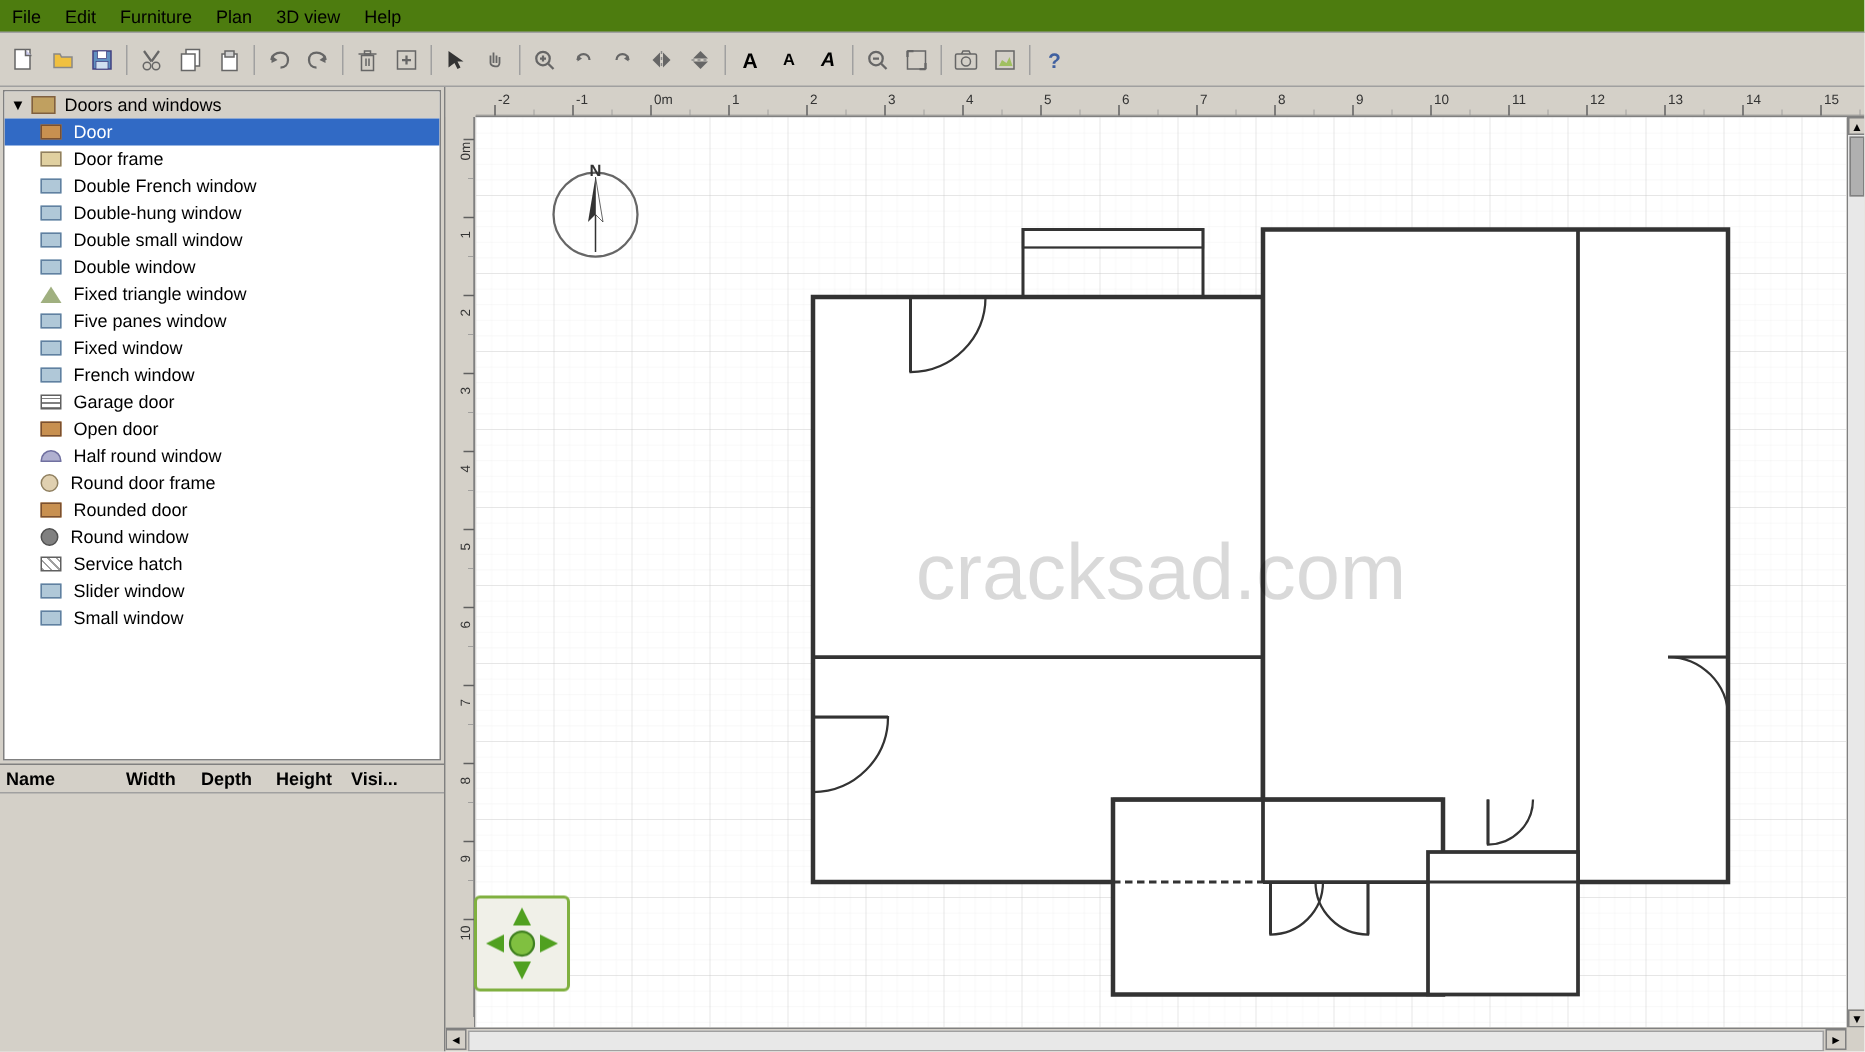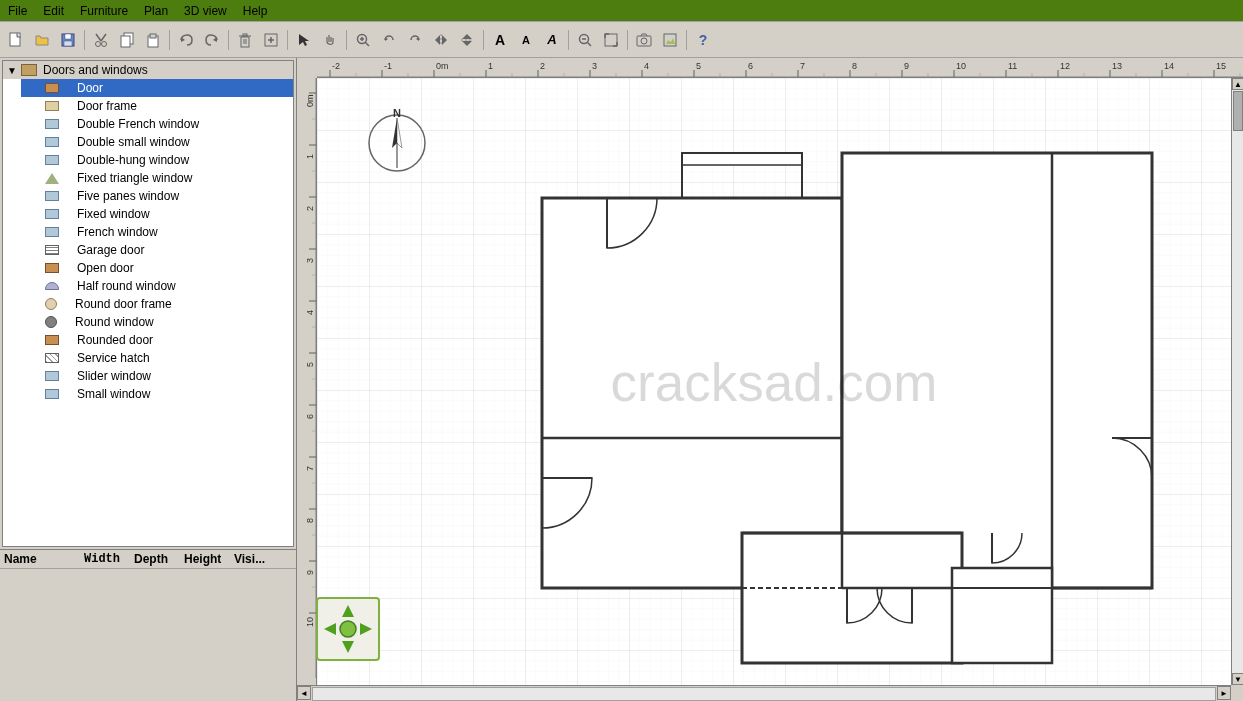--- a/index.html
+++ b/index.html
@@ -16,29 +16,29 @@
 
     
     #main { display: flex; height: calc(701px - 58px); }
 
     
     #left-panel { width: 297px; height: 100%; background: #d4d0c8; border-right: 1px solid #808080; display: flex; flex-direction: column; }
 
     
     #tree-area { flex: 1; overflow-y: auto; background: white; border: 1px solid #808080; margin: 2px; }
     .tree-root { padding: 2px 4px; display: flex; align-items: center; gap: 2px; cursor: pointer; background: #d4d0c8; }
-    .tree-item { padding: 2px 4px 2px 24px; display: flex; align-items: center; gap: 18px; cursor: pointer; font-size: 12px; white-space: nowrap; margin-left: 18px; }
+    .tree-item { padding: 2px 4px 2px 24px; display: flex; align-items: center; gap: 8px; cursor: pointer; font-size: 12px; white-space: nowrap; }
     .tree-item.selected { background: #316ac5; color: white; }
 
     
-    #props-area { height: 152px; background: #d4d0c8; border-top: 1px solid #808080; }
+    #props-area { height: 192px; background: #d4d0c8; border-top: 1px solid #808080; }
     #props-header { display: flex; background: #d4d0c8; border-bottom: 1px solid #a0a0a0; padding: 2px 4px; }
     .props-col { font-size: 12px; font-weight: bold; }
     .props-col-name { width: 80px; }
-    .props-col-width { width: 50px; font-family: Liberation Mono, monospace; }
+    .props-col-width { width: 50px; }
     .props-col-depth { width: 50px; }
     .props-col-height { width: 50px; }
     .props-col-visi { width: 40px; }
 
     
     #canvas-area { flex: 1; display: flex; flex-direction: column; overflow: hidden; }
     #ruler-corner { width: 20px; height: 20px; background: #d4d0c8; flex-shrink: 0; }
     #ruler-h-container { display: flex; height: 20px; flex-shrink: 0; }
     #ruler-h { flex: 1; background: #d4d0c8; border-bottom: 1px solid #808080; overflow: hidden; position: relative; }
     #canvas-row { display: flex; flex: 1; overflow: hidden; }
@@ -247,25 +247,29 @@
       <div class="tree-item">
         <span style="width:14px;height:10px;background:#e0d0a0;border:1px solid #908060;display:inline-block;"></span>
         <span>Door frame</span>
       </div>
       <div class="tree-item">
         <span style="width:14px;height:10px;background:#b0c8d8;border:1px solid #6080a0;display:inline-block;"></span>
         <span>Double French window</span>
       </div>
       <div class="tree-item">
         <span style="width:14px;height:10px;background:#b0c8d8;border:1px solid #6080a0;display:inline-block;"></span>
+        <span>Double-hung window</span>
+      </div>
+      <div class="tree-item">
+        <span style="width:14px;height:10px;background:#b0c8d8;border:1px solid #6080a0;display:inline-block;"></span>
         <span>Double small window</span>
       </div>
       <div class="tree-item">
         <span style="width:14px;height:10px;background:#b0c8d8;border:1px solid #6080a0;display:inline-block;"></span>
-        <span>Double-hung window</span>
+        <span>Double window</span>
       </div>
       <div class="tree-item">
         <span style="width:0;height:0;border-left:7px solid transparent;border-right:7px solid transparent;border-bottom:11px solid #a0b080;display:inline-block;"></span>
         <span>Fixed triangle window</span>
       </div>
       <div class="tree-item">
         <span style="width:14px;height:10px;background:#b0c8d8;border:1px solid #6080a0;display:inline-block;"></span>
         <span>Five panes window</span>
       </div>
       <div class="tree-item">
@@ -286,26 +290,26 @@
       </div>
       <div class="tree-item">
         <span style="width:14px;height:8px;border-radius:7px 7px 0 0;background:#b0b0d0;border:1px solid #7070a0;display:inline-block;"></span>
         <span>Half round window</span>
       </div>
       <div class="tree-item">
         <span style="width:12px;height:12px;border-radius:50%;background:#e0d0b0;border:1px solid #908060;display:inline-block;"></span>
         <span>Round door frame</span>
       </div>
       <div class="tree-item">
+        <span style="width:14px;height:10px;background:#c89050;border:1px solid #7a5030;display:inline-block;"></span>
+        <span>Rounded door</span>
+      </div>
+      <div class="tree-item">
         <span style="width:12px;height:12px;border-radius:50%;background:#808080;border:1px solid #505050;display:inline-block;"></span>
         <span>Round window</span>
-      </div>
-      <div class="tree-item">
-        <span style="width:14px;height:10px;background:#c89050;border:1px solid #7a5030;display:inline-block;"></span>
-        <span>Rounded door</span>
       </div>
       <div class="tree-item">
         <span style="width:14px;height:10px;background:repeating-linear-gradient(45deg,#a0a0a0,#a0a0a0 1px,transparent 1px,transparent 4px);border:1px solid #606060;display:inline-block;"></span>
         <span>Service hatch</span>
       </div>
       <div class="tree-item">
         <span style="width:14px;height:10px;background:#b0c8d8;border:1px solid #6080a0;display:inline-block;"></span>
         <span>Slider window</span>
       </div>
       <div class="tree-item">

